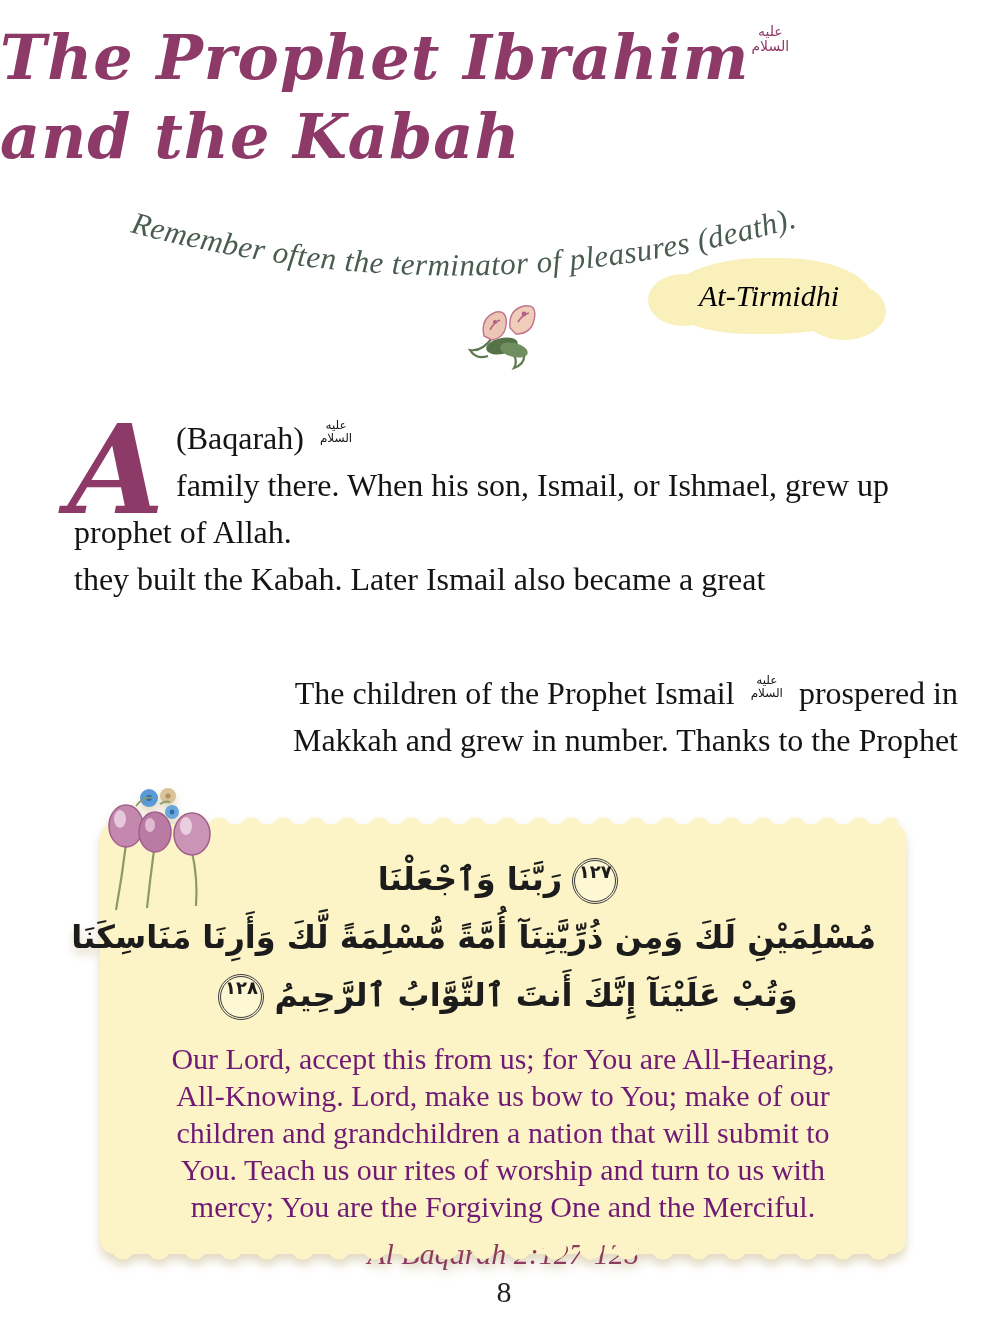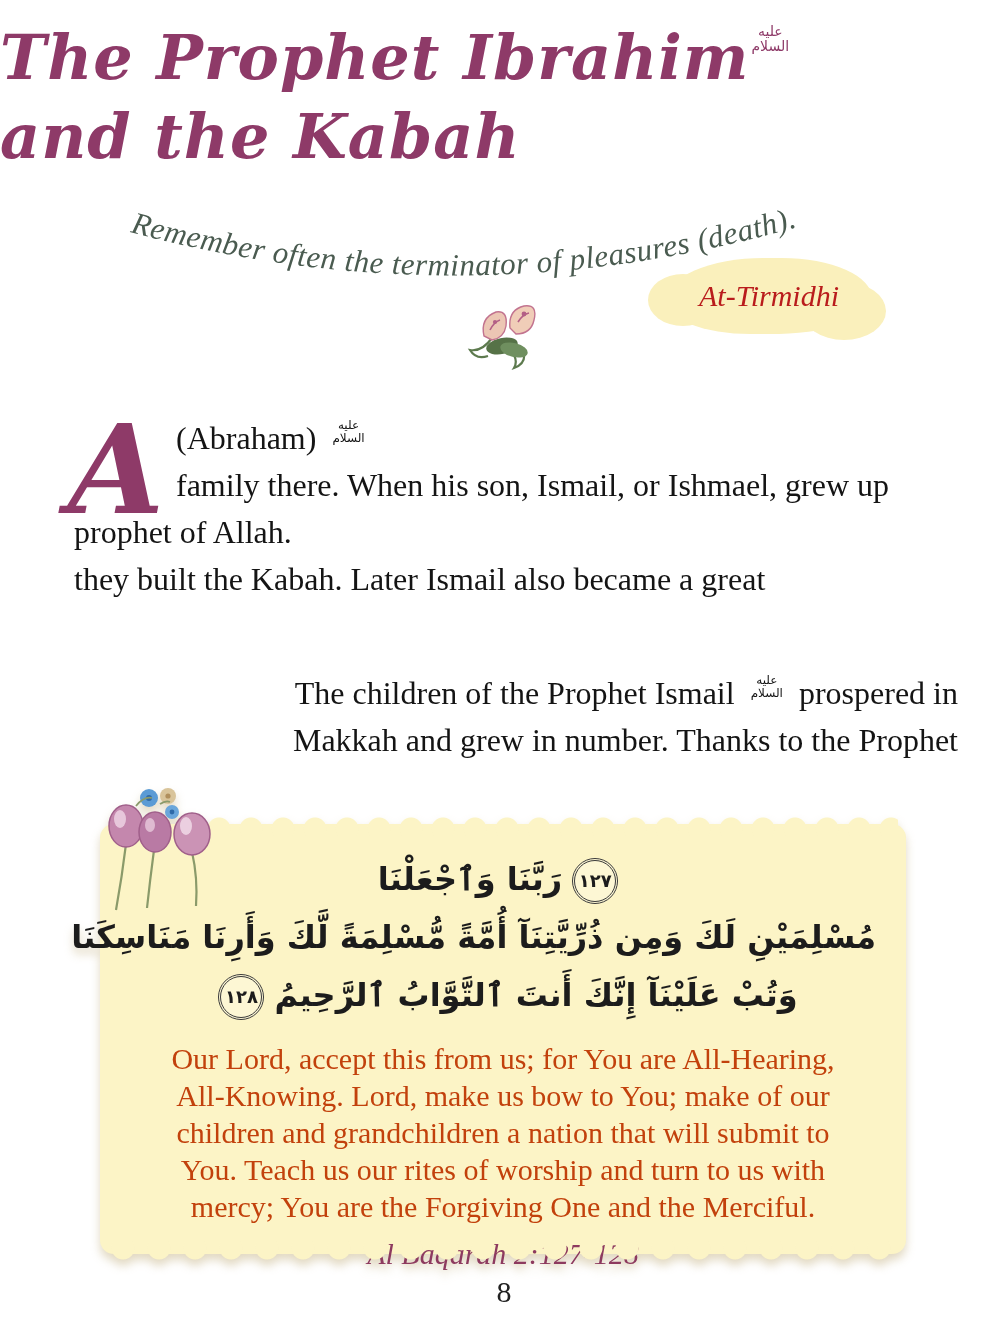--- a/index.html
+++ b/index.html
@@ -38,21 +38,21 @@
     position:absolute;left:666px;top:258px;width:206px;height:76px;
     background:#FAF0BC;border-radius:52% 48% 55% 45% / 62% 58% 42% 48%;
     display:flex;align-items:center;justify-content:center;
   }
   .tirmidhi-cloud::before,.tirmidhi-cloud::after{
     content:"";position:absolute;background:#FAF0BC;border-radius:50%;z-index:-0;
   }
   .tirmidhi-cloud::before{width:70px;height:52px;left:-18px;top:16px;}
   .tirmidhi-cloud::after{width:84px;height:58px;right:-14px;top:24px;}
   .tirmidhi-text{
-    position:relative;z-index:1;font-style:italic;font-size:30px;color:#b91c1c;
+    position:relative;z-index:1;font-style:italic;font-size:30px;color:#000000;
     font-family:"Liberation Serif",serif;
   }
 
   
   .flower-ornament{position:absolute;left:462px;top:300px;width:84px;height:72px;}
   .balloon-flowers{position:absolute;left:-8px;top:-42px;width:150px;height:135px;z-index:2;}
 
   
   .para{position:absolute;left:74px;width:884px;font-size:32px;color:#141414;}
   .para .line{display:block;height:47px;line-height:47px;white-space:nowrap;}
@@ -82,26 +82,26 @@
   .quran-box::after{
     bottom:-11px;
     background-image:radial-gradient(circle at 15px 7px,#FCF4C6 11px,rgba(252,244,198,0) 12px);
     background-size:36px 24px;
   }
   .arabic-line{
     direction:rtl;font-family:"DejaVu Sans",sans-serif;font-weight:bold;
     font-size:32px;line-height:58px;color:#1c1c1c;white-space:nowrap;
   }
   .verse-medallion{
-    display:inline-flex;align-items:center;justify-content:center;
+    display:inline-flex;align-items:flex-end;justify-content:center;
     width:40px;height:40px;border:3px double #3a3a3a;border-radius:50%;
     font-size:18px;font-weight:bold;vertical-align:middle;margin:0 10px;
     background:rgba(255,255,255,.25);
   }
-  .translation{margin-top:16px;font-size:30px;line-height:37px;color:#c2410c;}
+  .translation{margin-top:16px;font-size:30px;line-height:37px;color:#701a75;}
   .citation{
     margin-top:12px;font-style:italic;font-size:30px;color:#8D3A5F;
     font-family:"Liberation Serif",serif;
   }
 
   
   .page-number{
     position:absolute;bottom:24px;left:0;width:100%;text-align:center;
     font-size:30px;color:#222;
   }
@@ -139,21 +139,21 @@
       <path d="M22 36 Q18 18 34 12 Q46 10 44 26 Q42 38 30 40 Z" fill="#ecc6b4" stroke="#c2738f" stroke-width="1.4"></path>
       <path d="M48 28 Q46 10 62 6 Q76 4 72 20 Q69 34 54 34 Z" fill="#f0cdb8" stroke="#c2738f" stroke-width="1.4"></path>
       <path d="M28 30 q4 -8 10 -10 M56 22 q5 -8 11 -9" stroke="#b35f86" stroke-width="1.6" fill="none"></path>
       <circle cx="62" cy="14" r="2.4" fill="#b35f86"></circle>
       <circle cx="33" cy="22" r="2.1" fill="#b35f86"></circle>
     </svg>
   </div>
 
   <p class="para" id="para1">
     <span class="dropcap">A</span>
-    <span class="line"><span>(Abraham)</span><span class="honorific">
+    <span class="line"><span>(Baqarah)</span><span class="honorific">
           <span>عليه</span>
           <span>السلام</span>
         </span></span>
     <span class="line">family there. When his son, Ismail, or Ishmael, grew up</span>
     <span class="line">prophet of Allah.</span>
     <span class="line">they built the Kabah. Later Ismail also became a great</span>
   </p>
 
   <p class="para" id="para2">
     <span class="line"><span>The children of the Prophet Ismail</span><span class="honorific">

